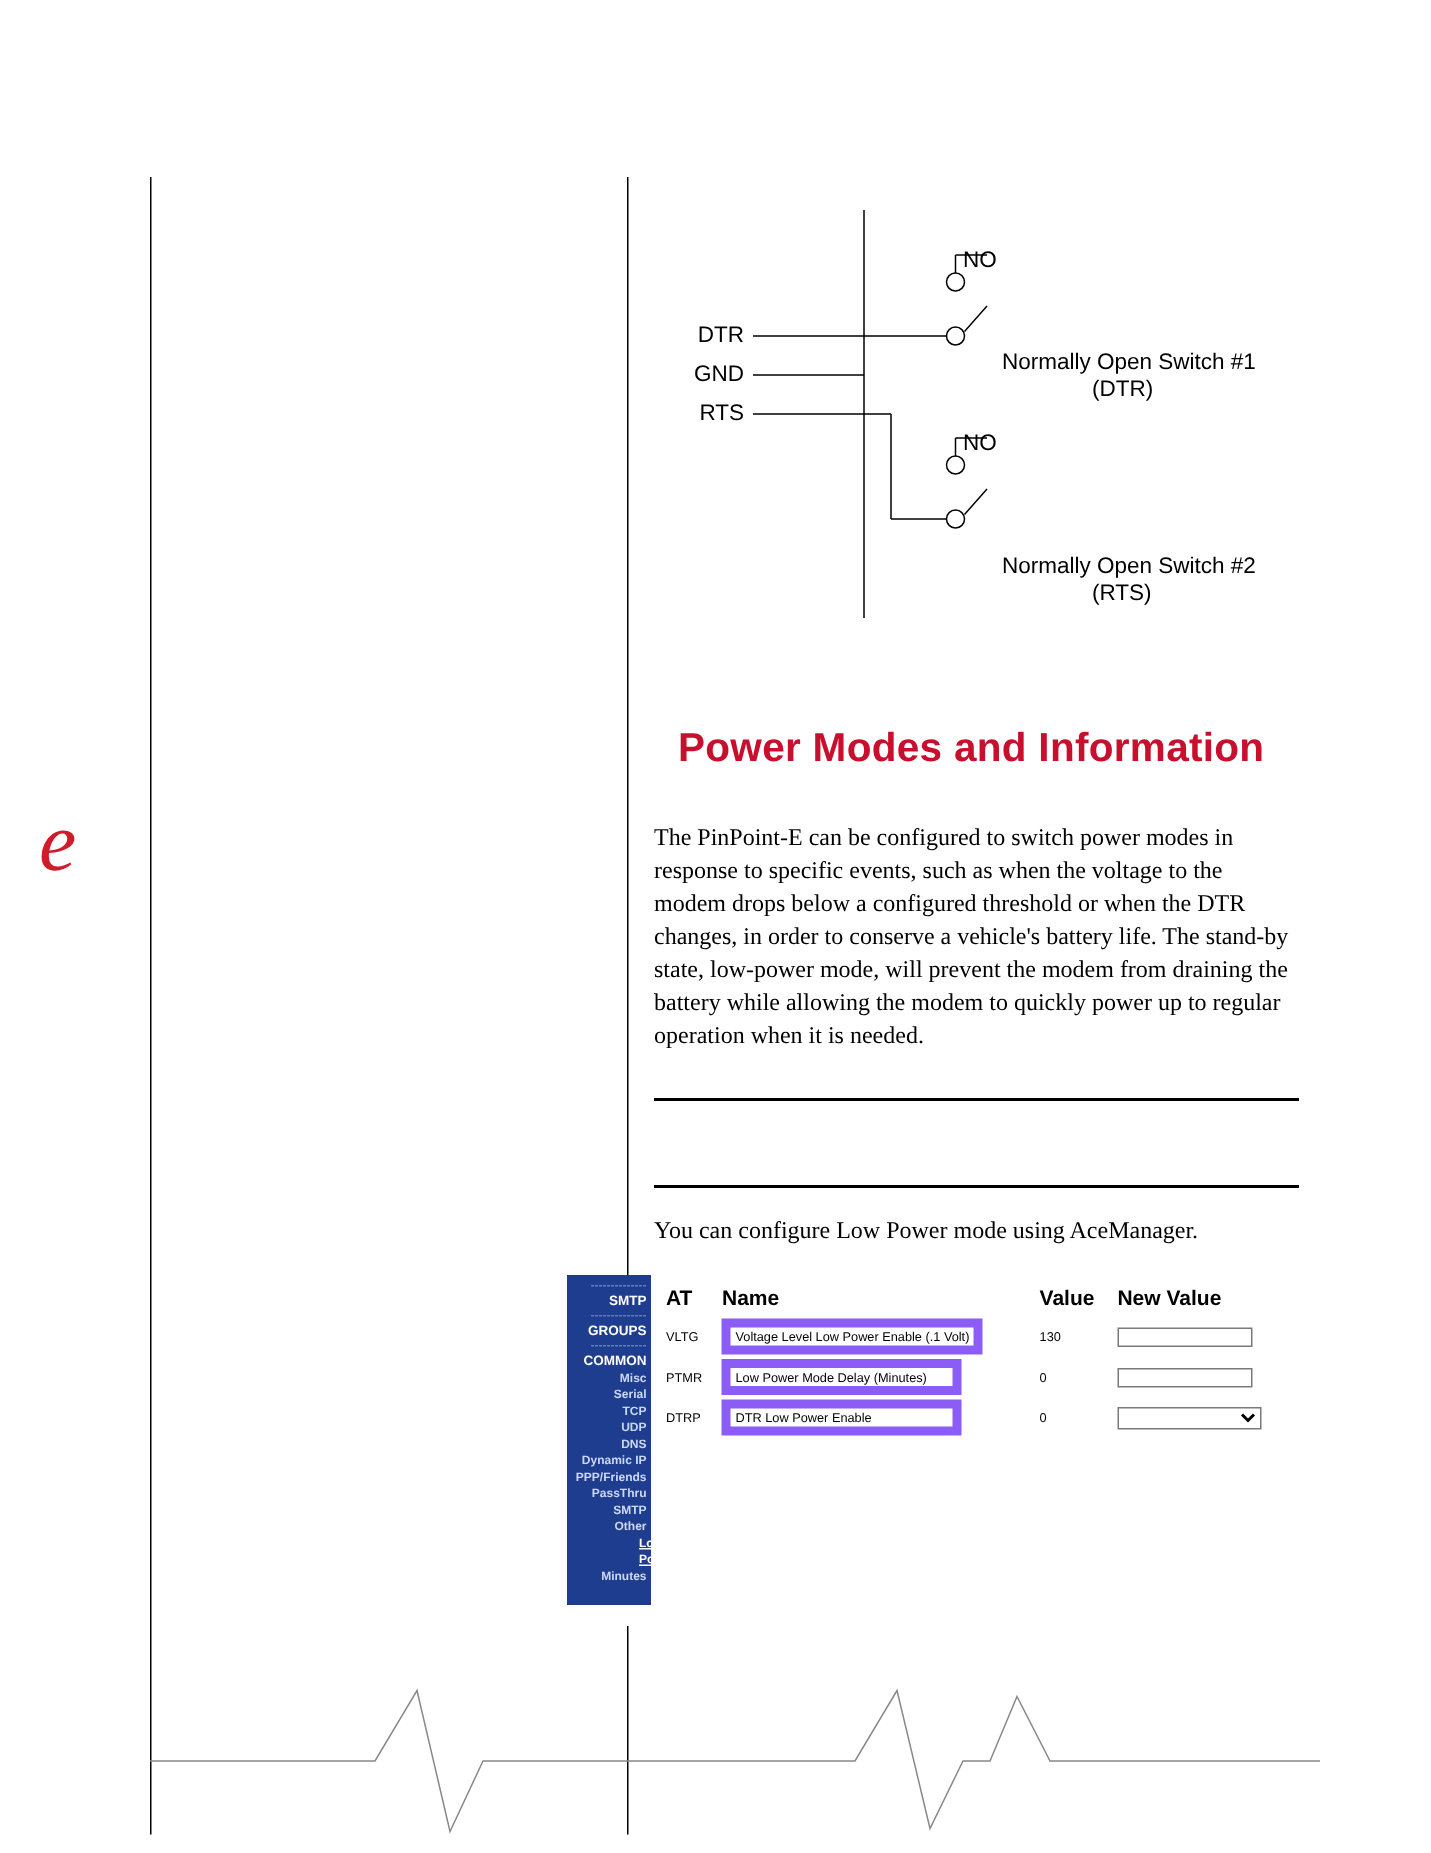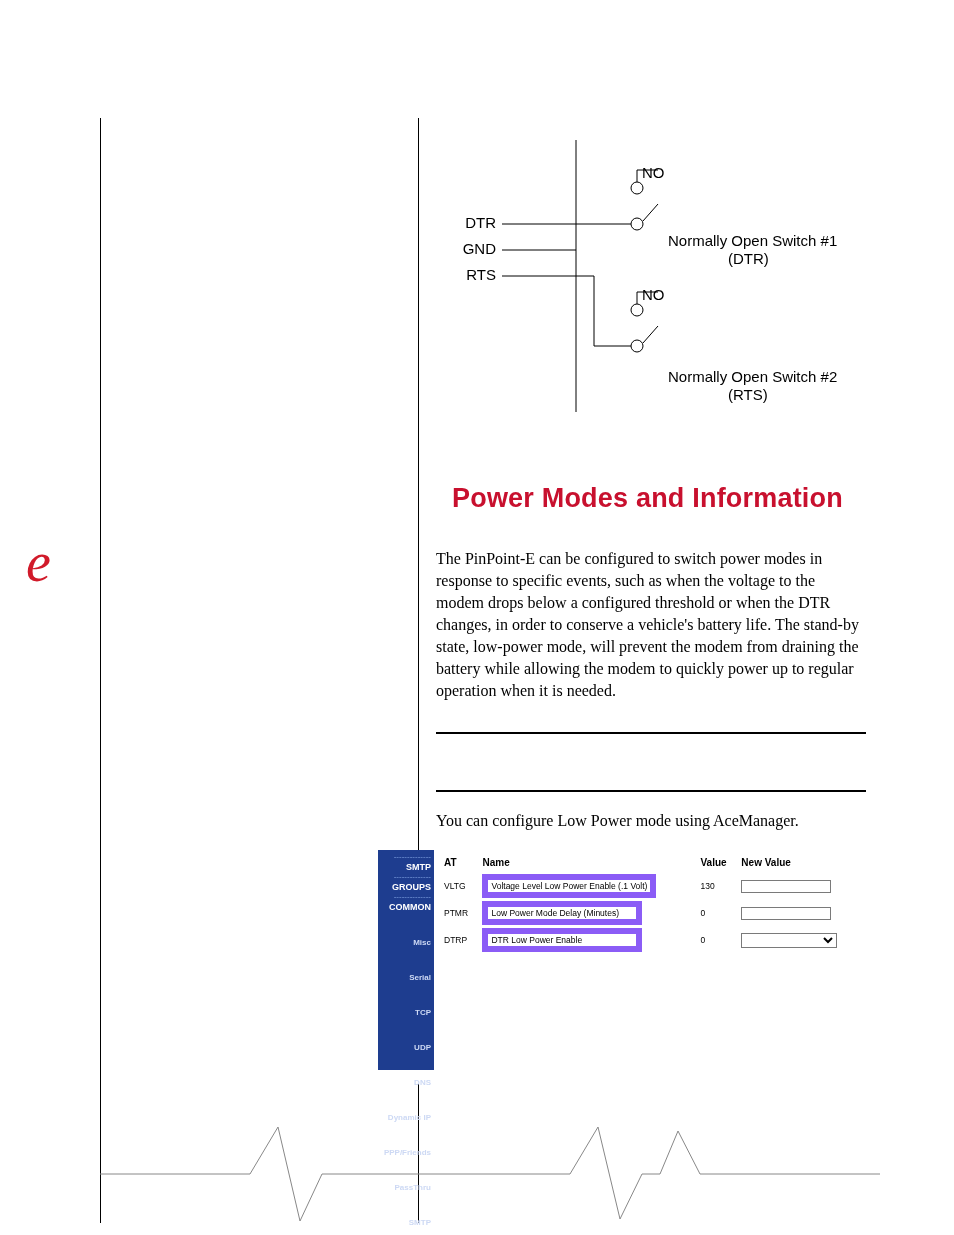--- a/index.html
+++ b/index.html
@@ -160,32 +160,31 @@
     line-height: 12px;
   }
   .side-item {
     color: #cdd9f4;
     font-weight: bold;
     font-size: 8px;
     text-align: right;
     padding-right: 3px;
     line-height: 11px;
     cursor: pointer;
-    margin-top: 24px;
   }
   .side-item.active { text-decoration: underline; color:#fff;padding-left:48px; }
   .app-main {
     flex: 1;
     background: #fff;
     padding: 4px 6px;
   }
   .tbl { width: 100%; border-collapse: collapse; }
   .tbl th {
     text-align: left;
-    font-size: 10px;
+    font-size: 14px;
     font-weight: bold;
     padding: 3px 4px 6px 4px;
     color: #000;
   }
   .tbl td {
     font-size: 8.5px;
     padding: 0 4px 3px 4px;
     color: #000;
     vertical-align: middle;
     white-space: nowrap;
@@ -291,21 +290,21 @@
             <div class="side-item">Serial</div>
             <div class="side-item">TCP</div>
             <div class="side-item">UDP</div>
             <div class="side-item">DNS</div>
             <div class="side-item">Dynamic IP</div>
             <div class="side-item">PPP/Friends</div>
             <div class="side-item">PassThru</div>
             <div class="side-item">SMTP</div>
             <div class="side-item">Other</div>
             <div class="side-item active">Low Power</div>
-            <div class="side-item">Friends</div>
+            <div class="side-item">Minutes</div>
           </div>
       </div>
       <div class="app-main">
         <table class="tbl">
           <thead>
             <tr>
               <th>AT</th>
               <th>Name</th>
               <th>Value</th>
               <th>New Value</th>

